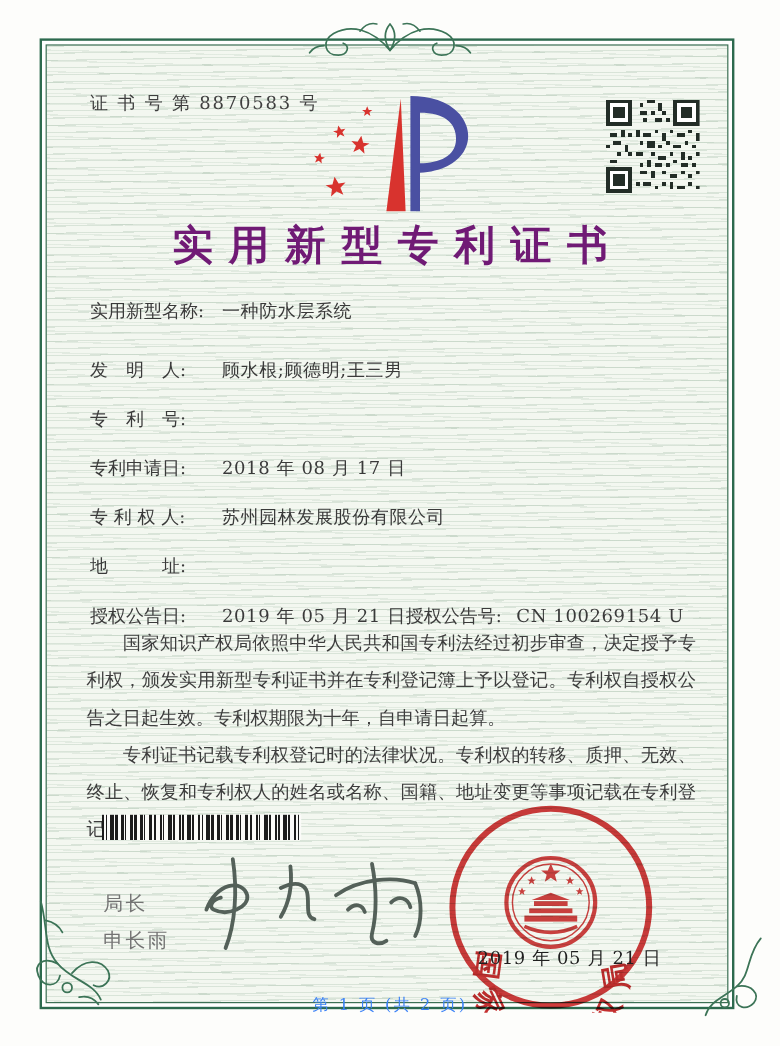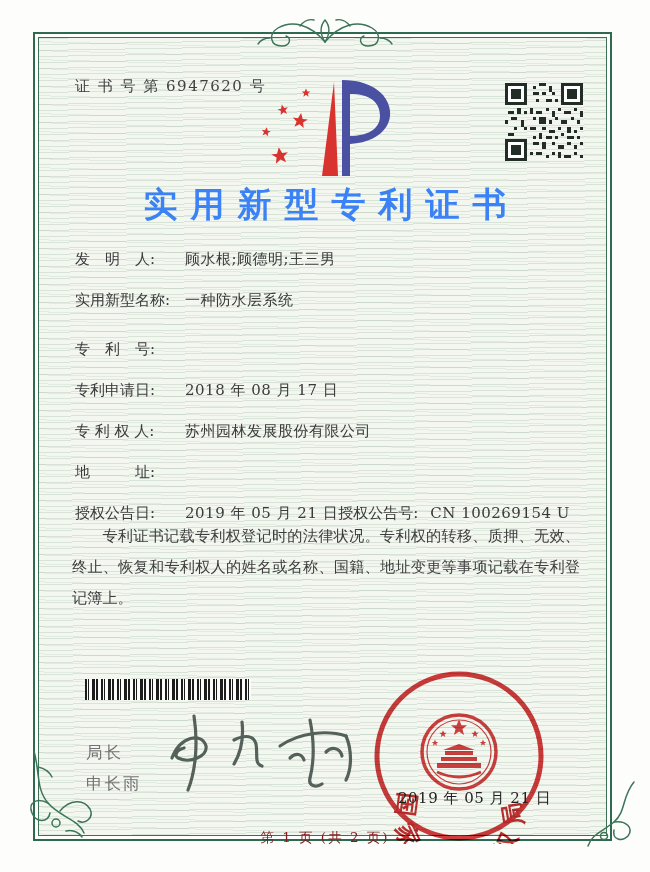--- a/index.html
+++ b/index.html
@@ -17,21 +17,21 @@
     background-color:#f3f7f0;
     background-image:
       repeating-linear-gradient(179deg, rgba(110,150,120,0.20) 0 1px, transparent 1px 6px),
       repeating-linear-gradient(181.5deg, rgba(110,150,120,0.13) 0 1px, transparent 1px 9px);
   }
   .cert-no{position:absolute;left:75px;top:77px;font-size:15px;letter-spacing:1.5px;color:#3f3f3f;}
   .logo{position:absolute;left:252px;top:80px;width:156px;height:100px;}
   .qr{position:absolute;left:505px;top:83px;width:78px;height:78px;}
   .doc-title{
     position:absolute;left:0;right:0;top:182px;text-align:center;
-    font-size:34px;font-weight:600;letter-spacing:13px;text-indent:13px;color:#3b82f6;
+    font-size:34px;font-weight:600;letter-spacing:13px;text-indent:13px;color:#701a75;
   }
   .fields{position:absolute;left:75px;top:250px;right:68px;font-size:15px;color:#3a3a3a;}
   .f-row{display:flex;margin-bottom:22px;line-height:19px;}
   .f-row.first{margin-bottom:30px;}
   .f-label{min-width:96px;margin-right:14px;white-space:pre;}
   .f-value{letter-spacing:0.5px;white-space:pre;}
   .grant-pair2{display:flex;}
   .body-text{
     position:absolute;left:72px;right:70px;top:521px;
     font-size:15.2px;line-height:31px;color:#3d3d3d;text-align:justify;
@@ -40,21 +40,21 @@
   .barcode{
     position:absolute;left:85px;top:679px;width:166px;height:21px;
     background:repeating-linear-gradient(90deg,
       #1c1c1c 0 2px,#fbfbf9 2px 3px,#1c1c1c 3px 4px,#fbfbf9 4px 7px,
       #1c1c1c 7px 10px,#fbfbf9 10px 11px,#1c1c1c 11px 13px,#fbfbf9 13px 16px);
   }
   .officer{position:absolute;left:86px;top:737px;font-size:16.5px;line-height:31px;color:#737373;letter-spacing:2px;}
   .signature{position:absolute;left:150px;top:706px;width:220px;height:96px;}
   .seal{position:absolute;left:371px;top:668px;width:176px;height:176px;mix-blend-mode:multiply;}
   .seal-date{position:absolute;left:398px;top:789px;font-size:15px;color:#1f1f1f;letter-spacing:0.5px;z-index:5;}
-  .footer{position:absolute;left:0;right:0;top:829px;text-align:center;font-size:13.5px;color:#7f1d1d;letter-spacing:2px;}
+  .footer{position:absolute;left:0;right:0;top:829px;text-align:center;font-size:13.5px;color:#3b82f6;letter-spacing:2px;}
   .orn-top{position:absolute;left:240px;top:12px;width:170px;height:44px;}
   .orn-bl{position:absolute;left:26px;top:745px;width:80px;height:98px;}
   .orn-br{position:absolute;left:582px;top:778px;width:58px;height:72px;}
 </style>
 </head>
 <body>
 
 <div class="page">
 
   <div class="frame">
@@ -85,21 +85,21 @@
   </svg>
 
   <svg class="orn-br" viewBox="0 0 58 72">
     <g stroke="#3c7457" fill="none" stroke-width="1.5" stroke-linecap="round">
       <path d="M52,4 C40,18 44,34 32,44 C20,54 10,56 6,68"></path>
       <path d="M32,44 C44,42 52,50 46,58 C40,64 30,62 32,52"></path>
       <circle cx="22" cy="58" r="3.5"></circle>
     </g>
   </svg>
 
-  <div class="cert-no">证 书 号 第 6947620 号</div>
+  <div class="cert-no">证 书 号 第 8870583 号</div>
 
   <svg class="logo" viewBox="0 0 156 100">
     <defs>
       <polygon id="star-a" points="0,-10 2.94,-3.09 9.51,-3.09 4.05,1.18 5.88,8.09 0,4 -5.88,8.09 -4.05,1.18 -9.51,-3.09 -2.94,-3.09"></polygon>
     </defs>
     <polygon points="70,96 86,96 82,2" fill="#d8332e"></polygon>
     <path d="M90,0 L90,96 L98,96 L98,64 C134,62 148,36 131,15 C121,4 106,0 90,0 Z
              M98,14 C118,14 128,22 128,36 C128,50 114,56 98,56 Z" fill="#4a50a2" fill-rule="evenodd"></path>
     <use href="#star-a" fill="#d8332e" transform="translate(54,13) scale(0.45)"></use>
     <use href="#star-a" fill="#d8332e" transform="translate(31,30) scale(0.55) rotate(-12)"></use>
@@ -184,27 +184,27 @@
         <rect x="17" y="22" width="1" height="2"></rect>
         <rect x="19" y="23" width="2" height="1"></rect>
       <rect x="22" y="22" width="1" height="1"></rect>
         <rect x="24" y="23" width="1" height="1"></rect>
     </g>
   </svg>
 
   <div class="doc-title">实用新型专利证书</div>
 
   <div class="fields">
-    <div class="f-row">
-      <span class="f-label">发　明　人:</span>
-      <span class="f-value">顾水根;顾德明;王三男</span>
-    </div>
     <div class="f-row first">
       <span class="f-label">实用新型名称:</span>
       <span class="f-value">一种防水层系统</span>
+    </div>
+    <div class="f-row">
+      <span class="f-label">发　明　人:</span>
+      <span class="f-value">顾水根;顾德明;王三男</span>
     </div>
     <div class="f-row">
       <span class="f-label">专　利　号:</span>
     </div>
     <div class="f-row">
       <span class="f-label">专利申请日:</span>
       <span class="f-value">2018 年 08 月 17 日</span>
     </div>
     <div class="f-row">
       <span class="f-label">专 利 权 人:</span>
@@ -217,20 +217,21 @@
       <span class="f-label">授权公告日:</span>
       <span class="f-value">2019 年 05 月 21 日</span>
       <span class="grant-pair2">
         <span class="f-label" style="min-width:0;margin-right:12px">授权公告号:</span>
         <span class="f-value">CN 100269154 U</span>
       </span>
     </div>
   </div>
 
   <div class="body-text">
+    <p>国家知识产权局依照中华人民共和国专利法经过初步审查，决定授予专利权，颁发实用新型专利证书并在专利登记簿上予以登记。专利权自授权公告之日起生效。专利权期限为十年，自申请日起算。</p>
     <p>专利证书记载专利权登记时的法律状况。专利权的转移、质押、无效、终止、恢复和专利权人的姓名或名称、国籍、地址变更等事项记载在专利登记簿上。</p>
   </div>
 
   <div class="barcode"></div>
 
   <div class="officer">
     <div>局长</div>
     <div>申长雨</div>
   </div>
 

